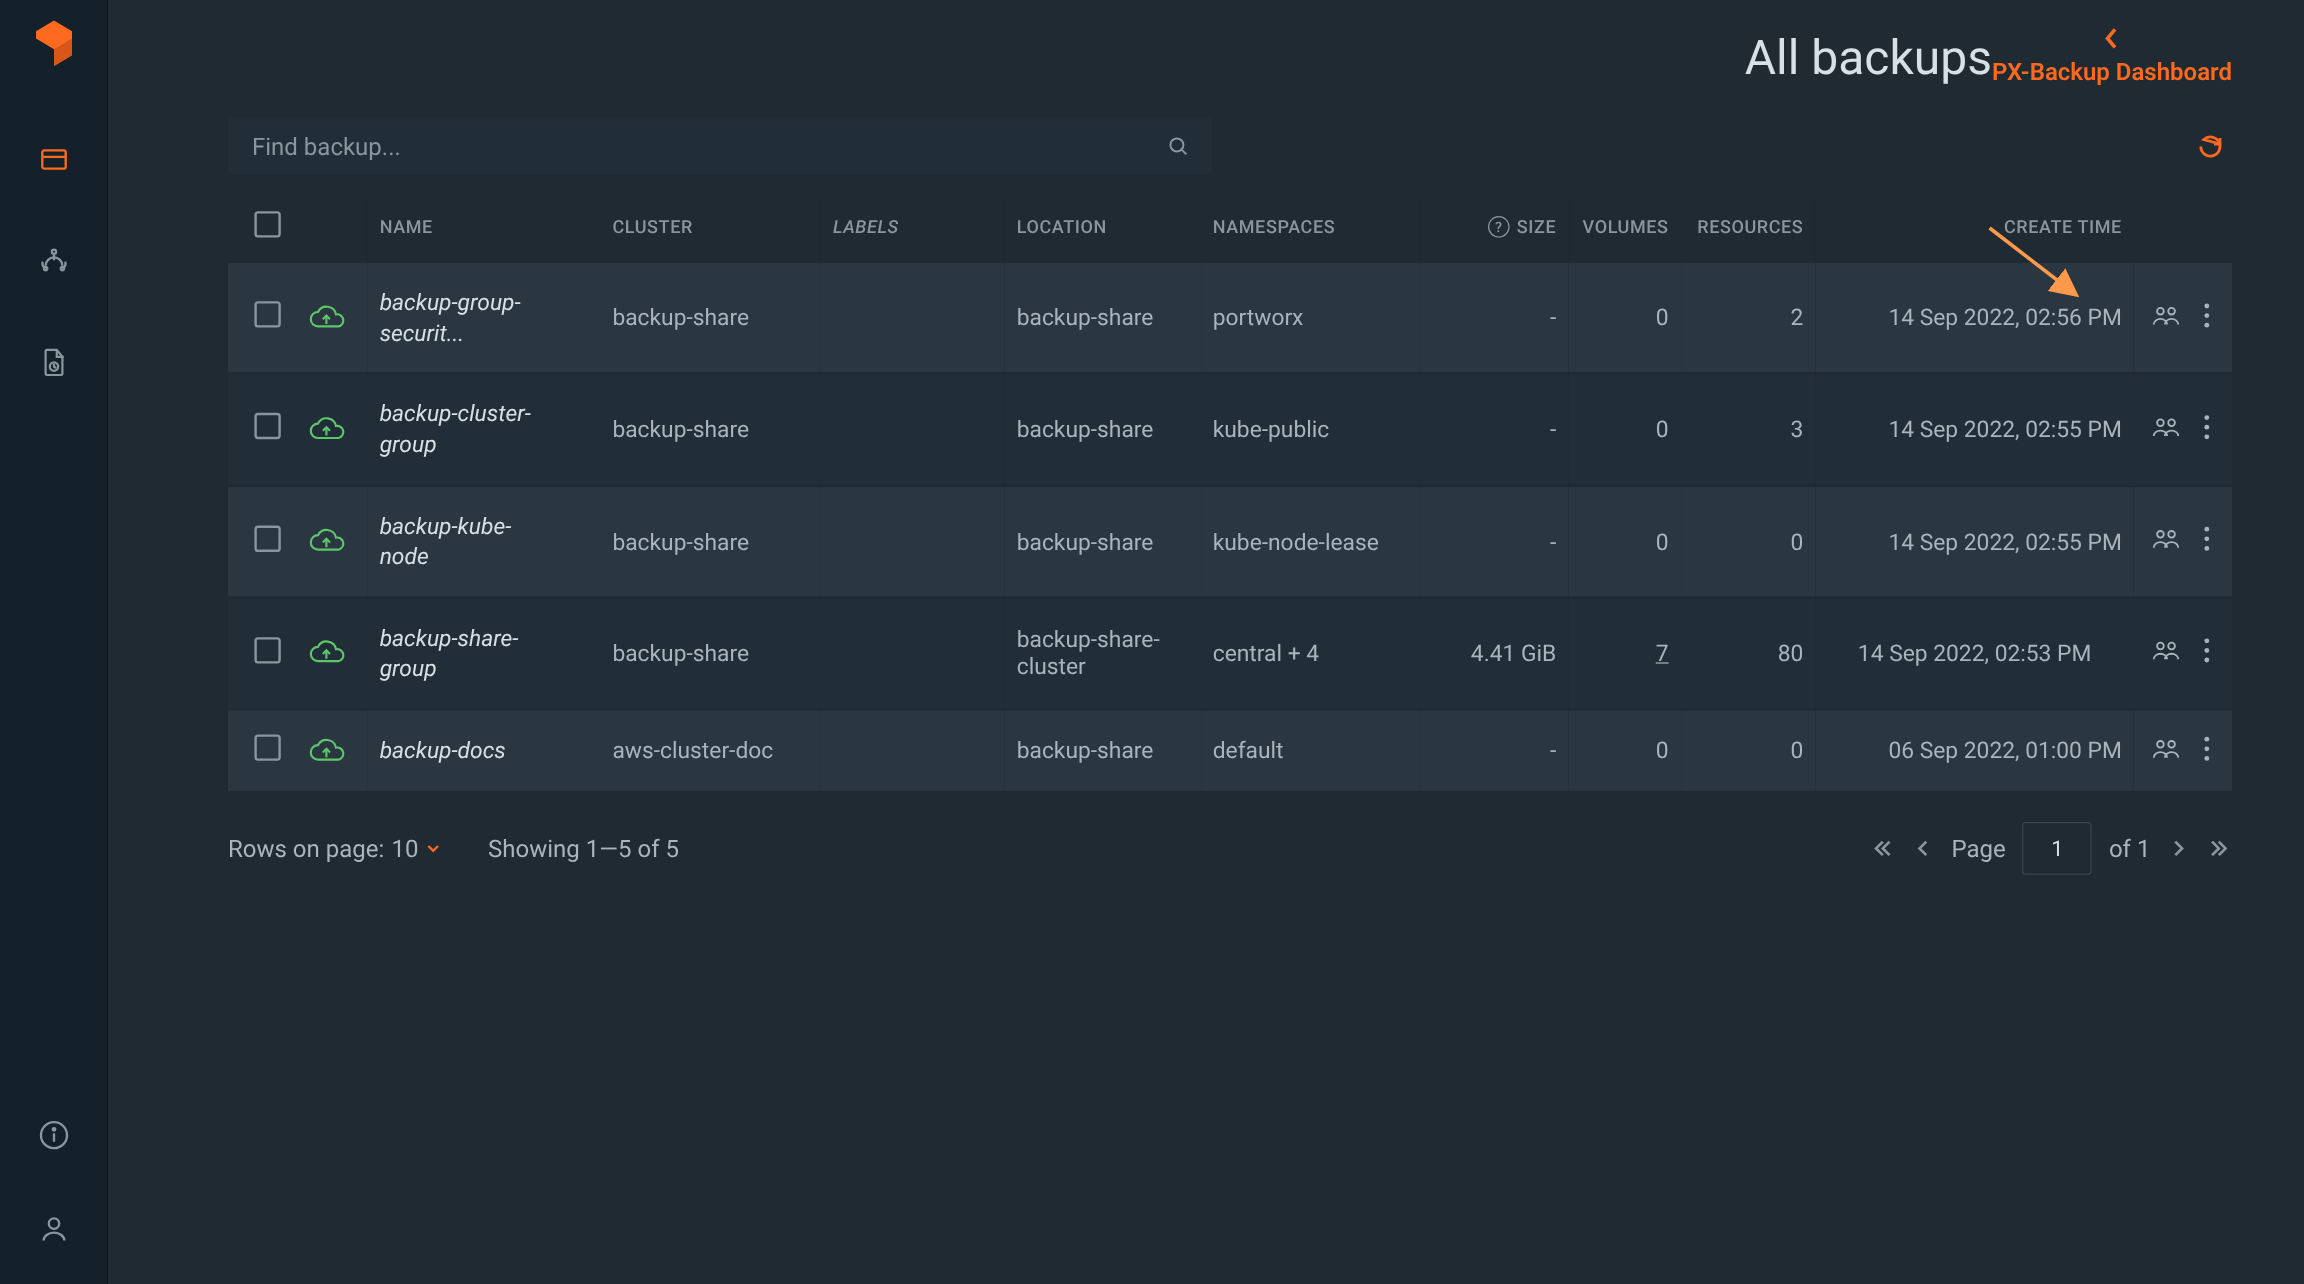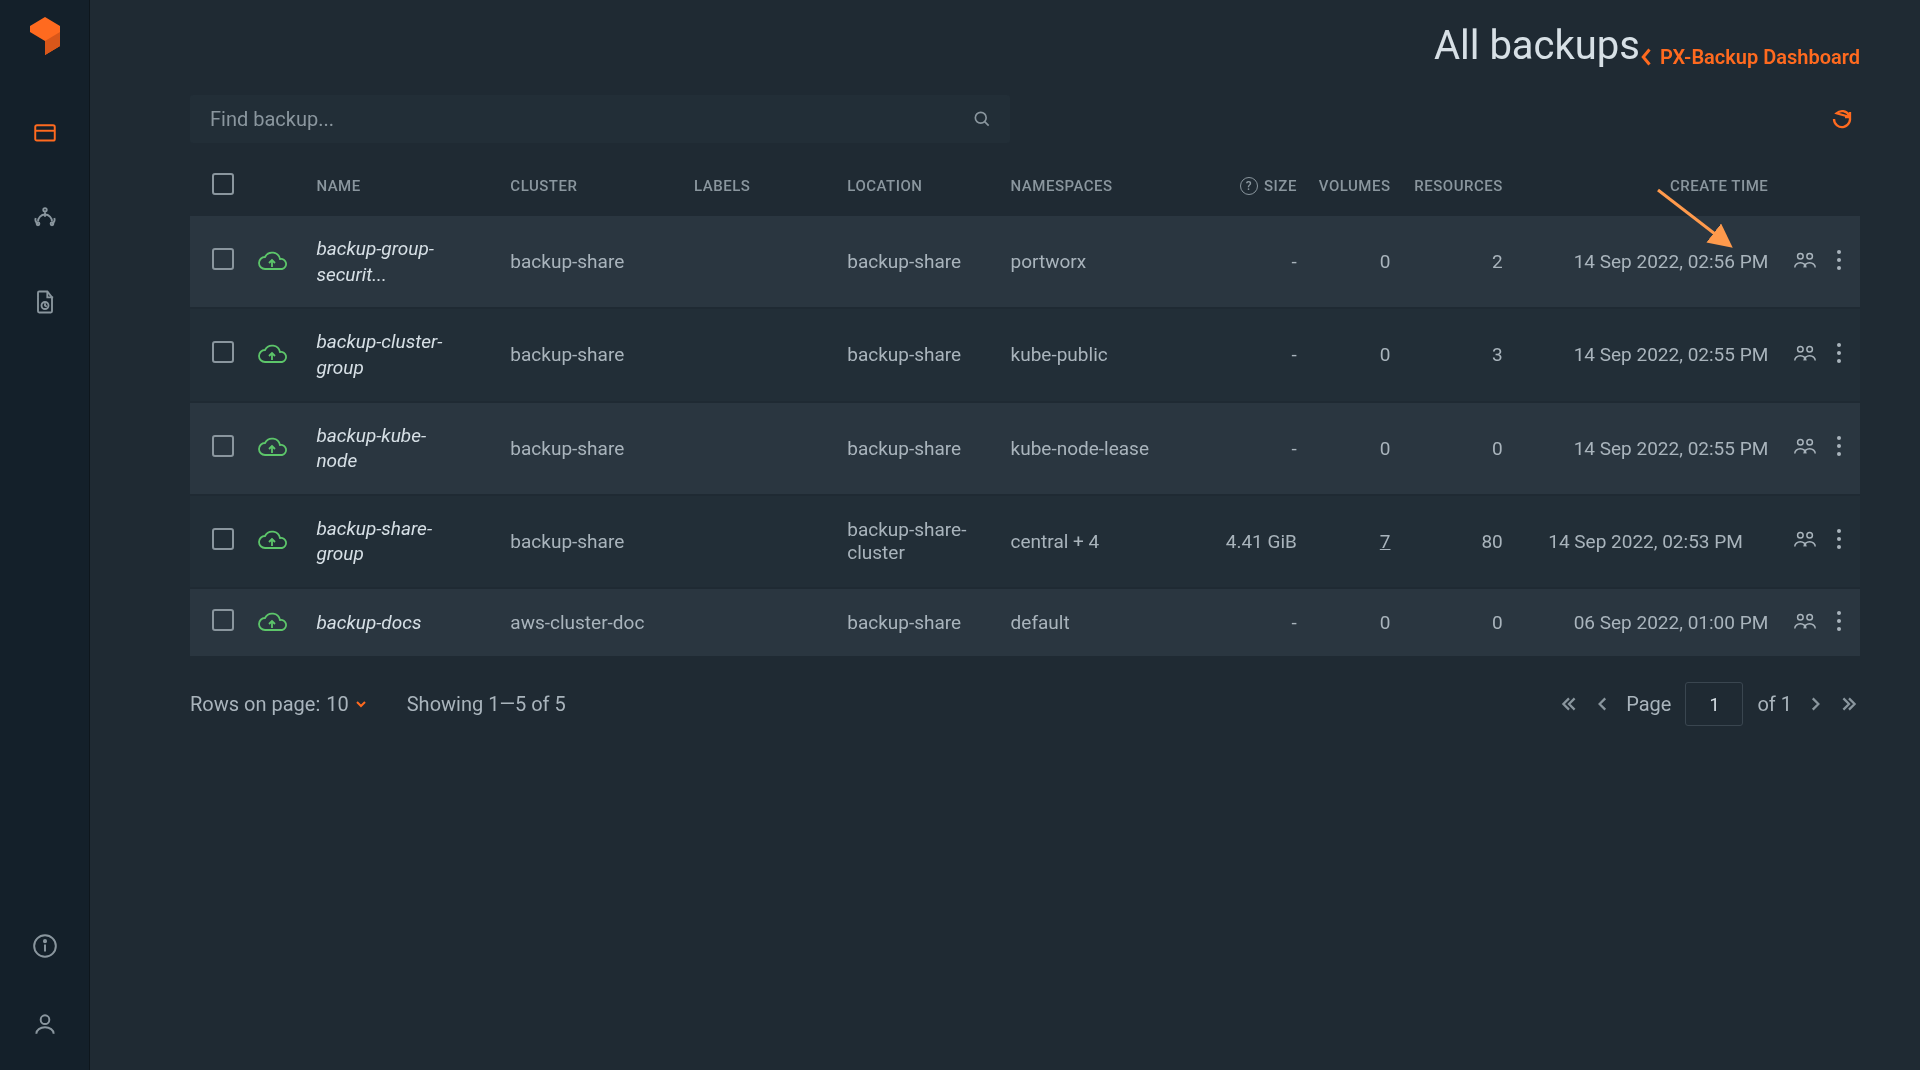--- a/index.html
+++ b/index.html
@@ -25,21 +25,21 @@
   .logo{width:38px;height:58px;margin-bottom:48px;display:flex;align-items:center;justify-content:center;}
   .sidebar-icons{display:flex;flex-direction:column;gap:52px;align-items:center;}
   .sidebar-icon{width:32px;height:32px;display:flex;align-items:center;justify-content:center;color:var(--text-faint);cursor:pointer;}
   .sidebar-icon.active{color:var(--accent);}
   .sidebar-bottom{margin-top:auto;margin-bottom:30px;display:flex;flex-direction:column;gap:46px;align-items:center;}
 
   
   .main{flex:1;padding:22px 60px 0 100px;display:flex;flex-direction:column;}
   .header-row{display:flex;align-items:flex-end;justify-content:flex-end;margin-bottom:26px;}
   .page-title{font-size:40px;font-weight:400;color:var(--text);margin:0;}
-  .dashboard-link{color:var(--accent);font-size:20px;font-weight:600;cursor:pointer;display:flex;align-items:center;gap:6px;}
+  .dashboard-link{color:var(--accent);font-size:20px;font-weight:600;cursor:pointer;display:flex;align-items:center;gap:6px;flex-direction:column;}
   .dashboard-link .chev{font-size:20px;}
 
   .toolbar-row{display:flex;align-items:center;justify-content:space-between;margin-bottom:18px;}
   .search-wrap{position:relative;width:820px;}
   .search-input{width:100%;height:48px;background:var(--row-alt);border:none;border-radius:3px;color:var(--text);font-size:20px;padding:0 50px 0 20px;}
   .search-input::placeholder{color:var(--text-faint);}
   .search-icon{position:absolute;right:18px;top:50%;transform:translateY(-50%);color:var(--text-faint);}
   .refresh-btn{color:var(--accent);font-size:22px;cursor:pointer;padding:6px;}
 
   
@@ -47,21 +47,21 @@
   .table thead th{background:var(--bg);color:var(--text-faint);text-transform:uppercase;font-size:15px;font-weight:500;letter-spacing:0.5px;text-align:left;padding:12px 10px 16px;border-bottom:1px solid transparent;}
   .table tbody tr{background:var(--row);}
   .table tbody tr:nth-child(even){background:var(--row-alt);}
   .table tbody td{padding:20px 10px;font-size:19px;color:var(--text-dim);vertical-align:middle;}
   .table tbody tr td:first-child,.table thead th:first-child{width:50px;padding-left:22px;}
   .check{width:22px;height:22px;border:2px solid var(--text-faint);border-radius:3px;display:inline-block;cursor:pointer;}
   .status-cell{width:60px;}
   .status-icon{color:var(--green);}
   .name-col{width:190px;}
   .cluster-col{width:180px;}
-  .labels-col{width:150px;}
+  .labels-col{width:150px;font-style:italic;}
   .location-col{width:160px;}
   .ns-col{width:180px;}
   .size-col{width:120px;text-align:right;}
   .vol-col{width:90px;text-align:right;}
   .res-col{width:110px;text-align:right;}
   .time-col{width:260px;text-align:right;}
   .act-col{width:80px;text-align:right;padding-right:14px !important;}
   .size-head{display:flex;align-items:center;justify-content:flex-end;gap:6px;}
   .q-icon{display:inline-flex;width:18px;height:18px;border:1.5px solid var(--text-faint);border-radius:50%;align-items:center;justify-content:center;font-size:12px;color:var(--text-faint);}
   .name-text{color:var(--text);line-height:1.35;font-style:italic;}

